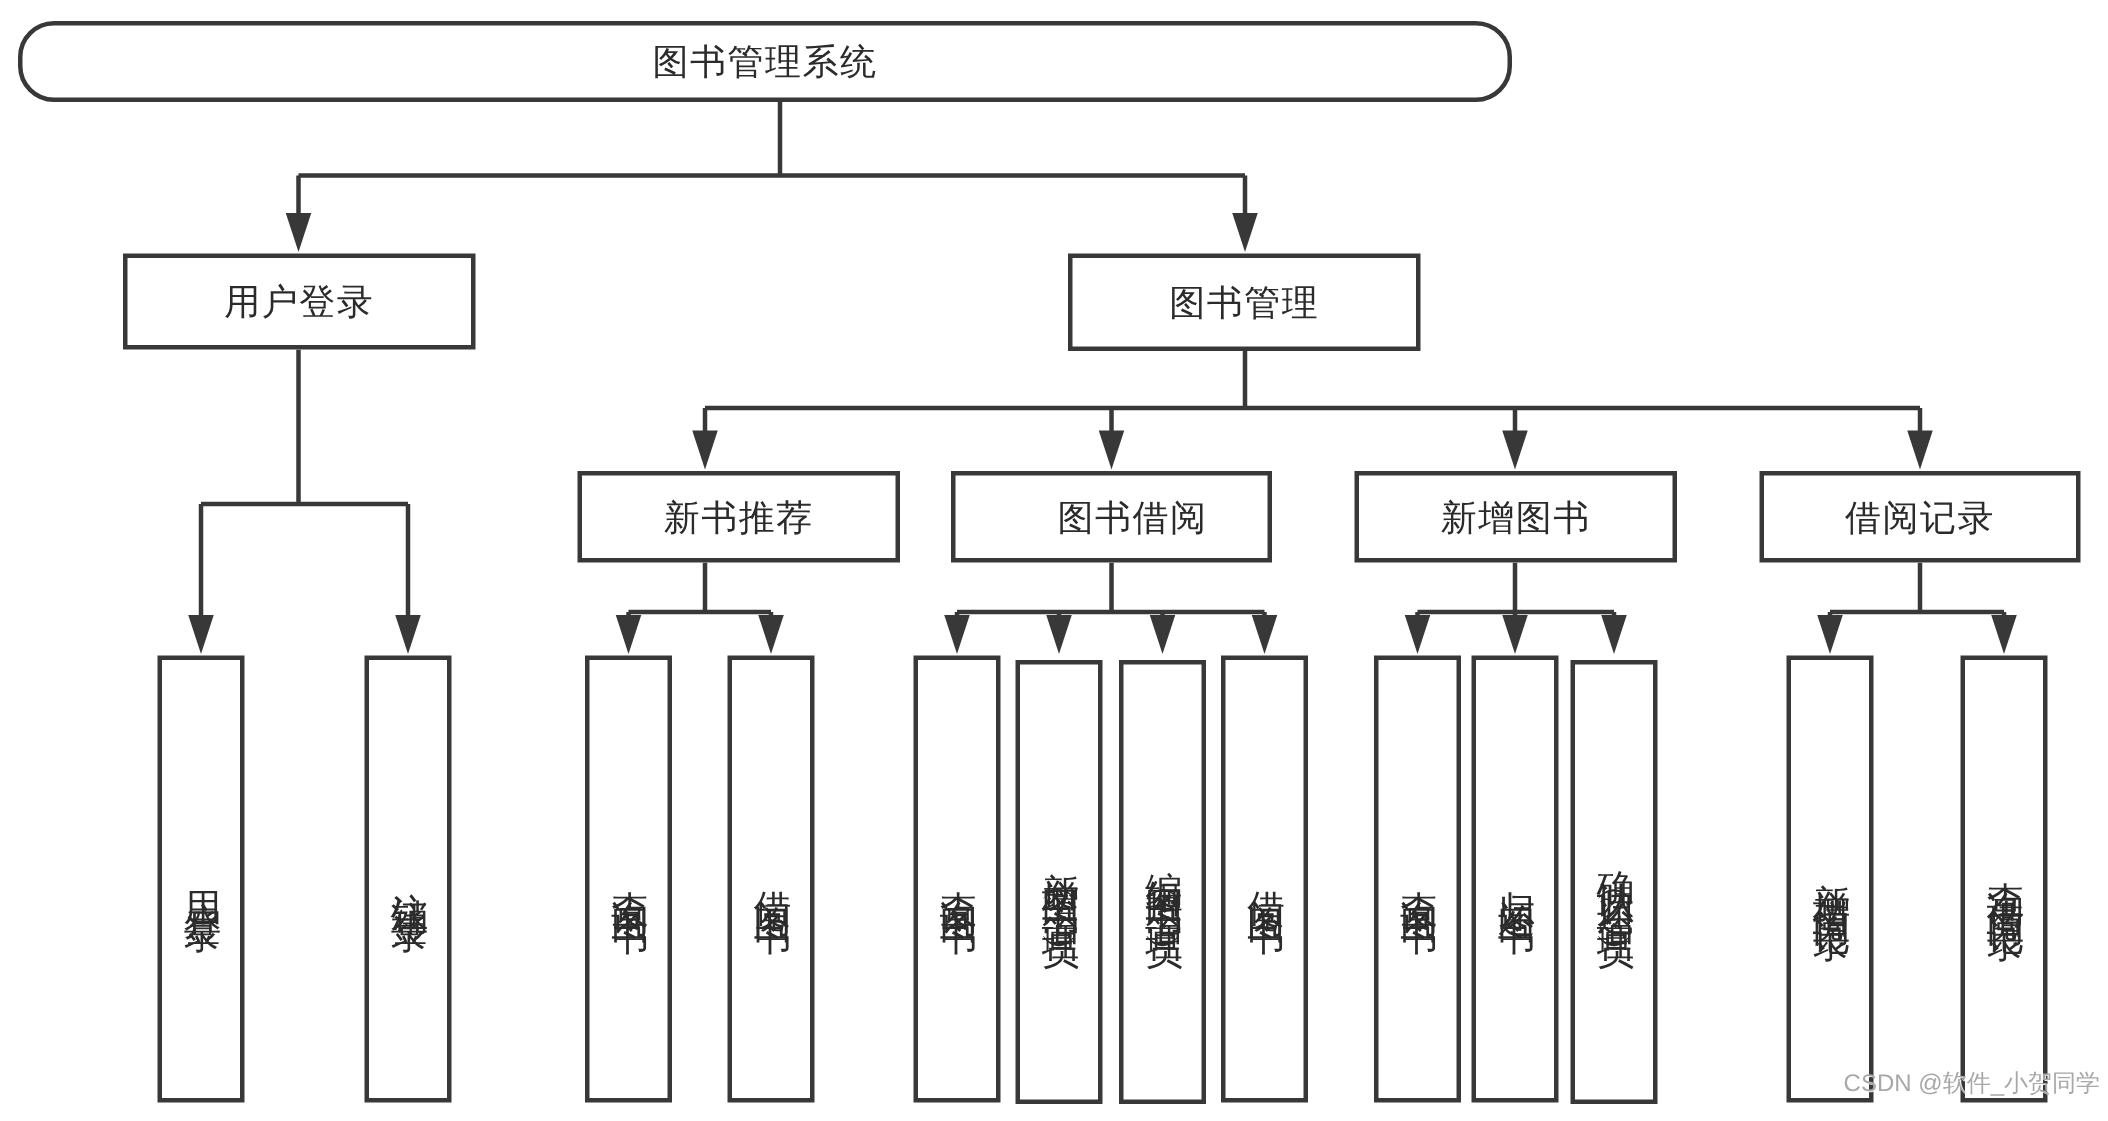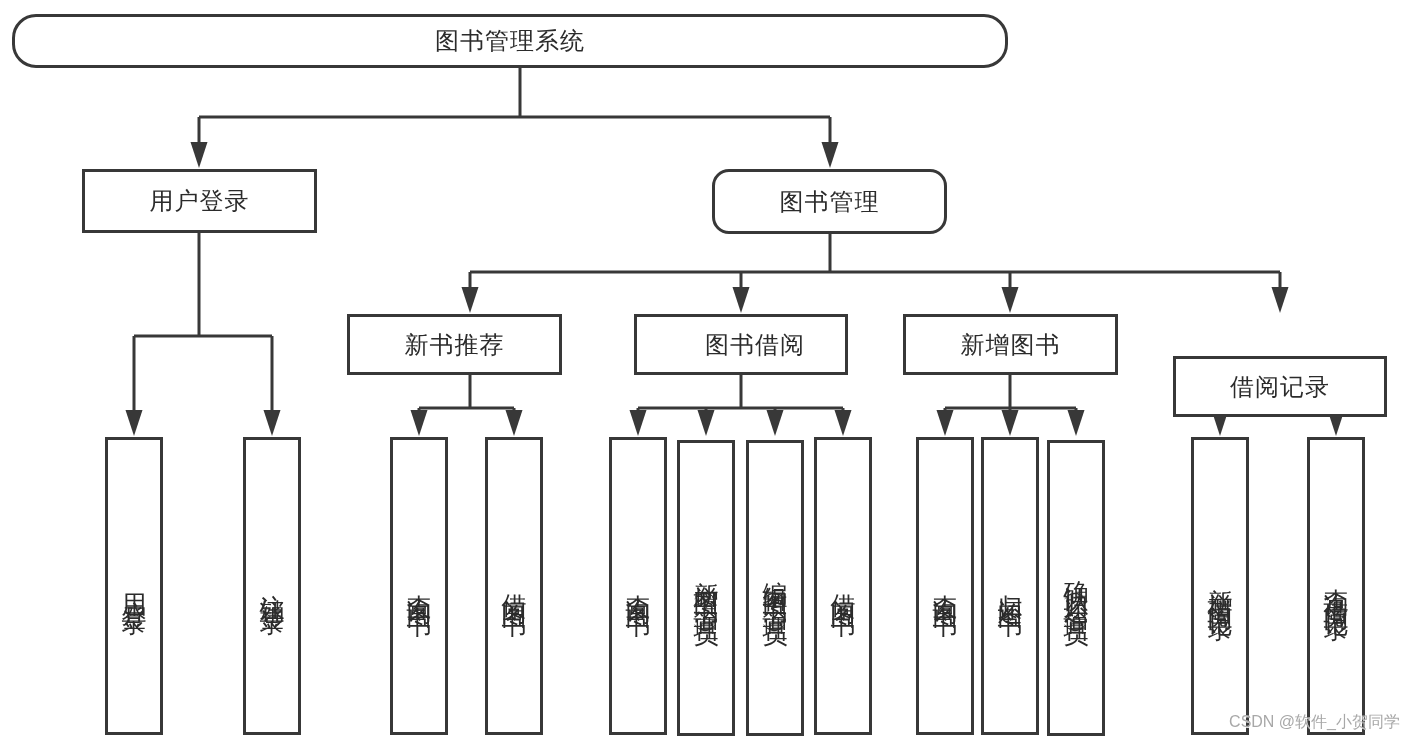--- a/index.html
+++ b/index.html
@@ -107,34 +107,34 @@
     </g>
   </svg>
 
   <div class="box hbox root-box" style="left:12px; top:14px; width:996px; height:54px;border-radius:24px;">
     <span>图书管理系统</span>
   </div>
 
   <div class="box hbox" style="left:82px; top:169px; width:235px; height:64px;">
     <span>用户登录</span>
   </div>
-  <div class="box hbox" style="left:712px; top:169px; width:235px; height:65px;border-radius:17px;">
+  <div class="box hbox" style="left:712px; top:169px; width:235px; height:65px;">
     <span>图书管理</span>
   </div>
 
-  <div class="box hbox" style="left:347px; top:314px; width:215px; height:61px;">
+  <div class="box hbox" style="left:385px; top:314px; width:215px; height:61px;">
     <span>新书推荐</span>
   </div>
   <div class="box hbox" style="left:634px; top:314px; width:214px; height:61px;padding-left:28px;">
     <span>图书借阅</span>
   </div>
   <div class="box hbox" style="left:903px; top:314px; width:215px; height:61px;">
     <span>新增图书</span>
   </div>
-  <div class="box hbox" style="left:1173px; top:314px; width:214px; height:61px;margin-top:42px;">
+  <div class="box hbox" style="left:1173px; top:314px; width:214px; height:61px;">
     <span>借阅记录</span>
   </div>
 
   <div class="box vbox" style="left:105px; top:437px; width:58px; height:298px;">
     <span class="vtext">用户登录</span>
   </div>
   <div class="box vbox" style="left:243px; top:437px; width:58px; height:298px;">
     <span class="vtext">注销登录</span>
   </div>
 

